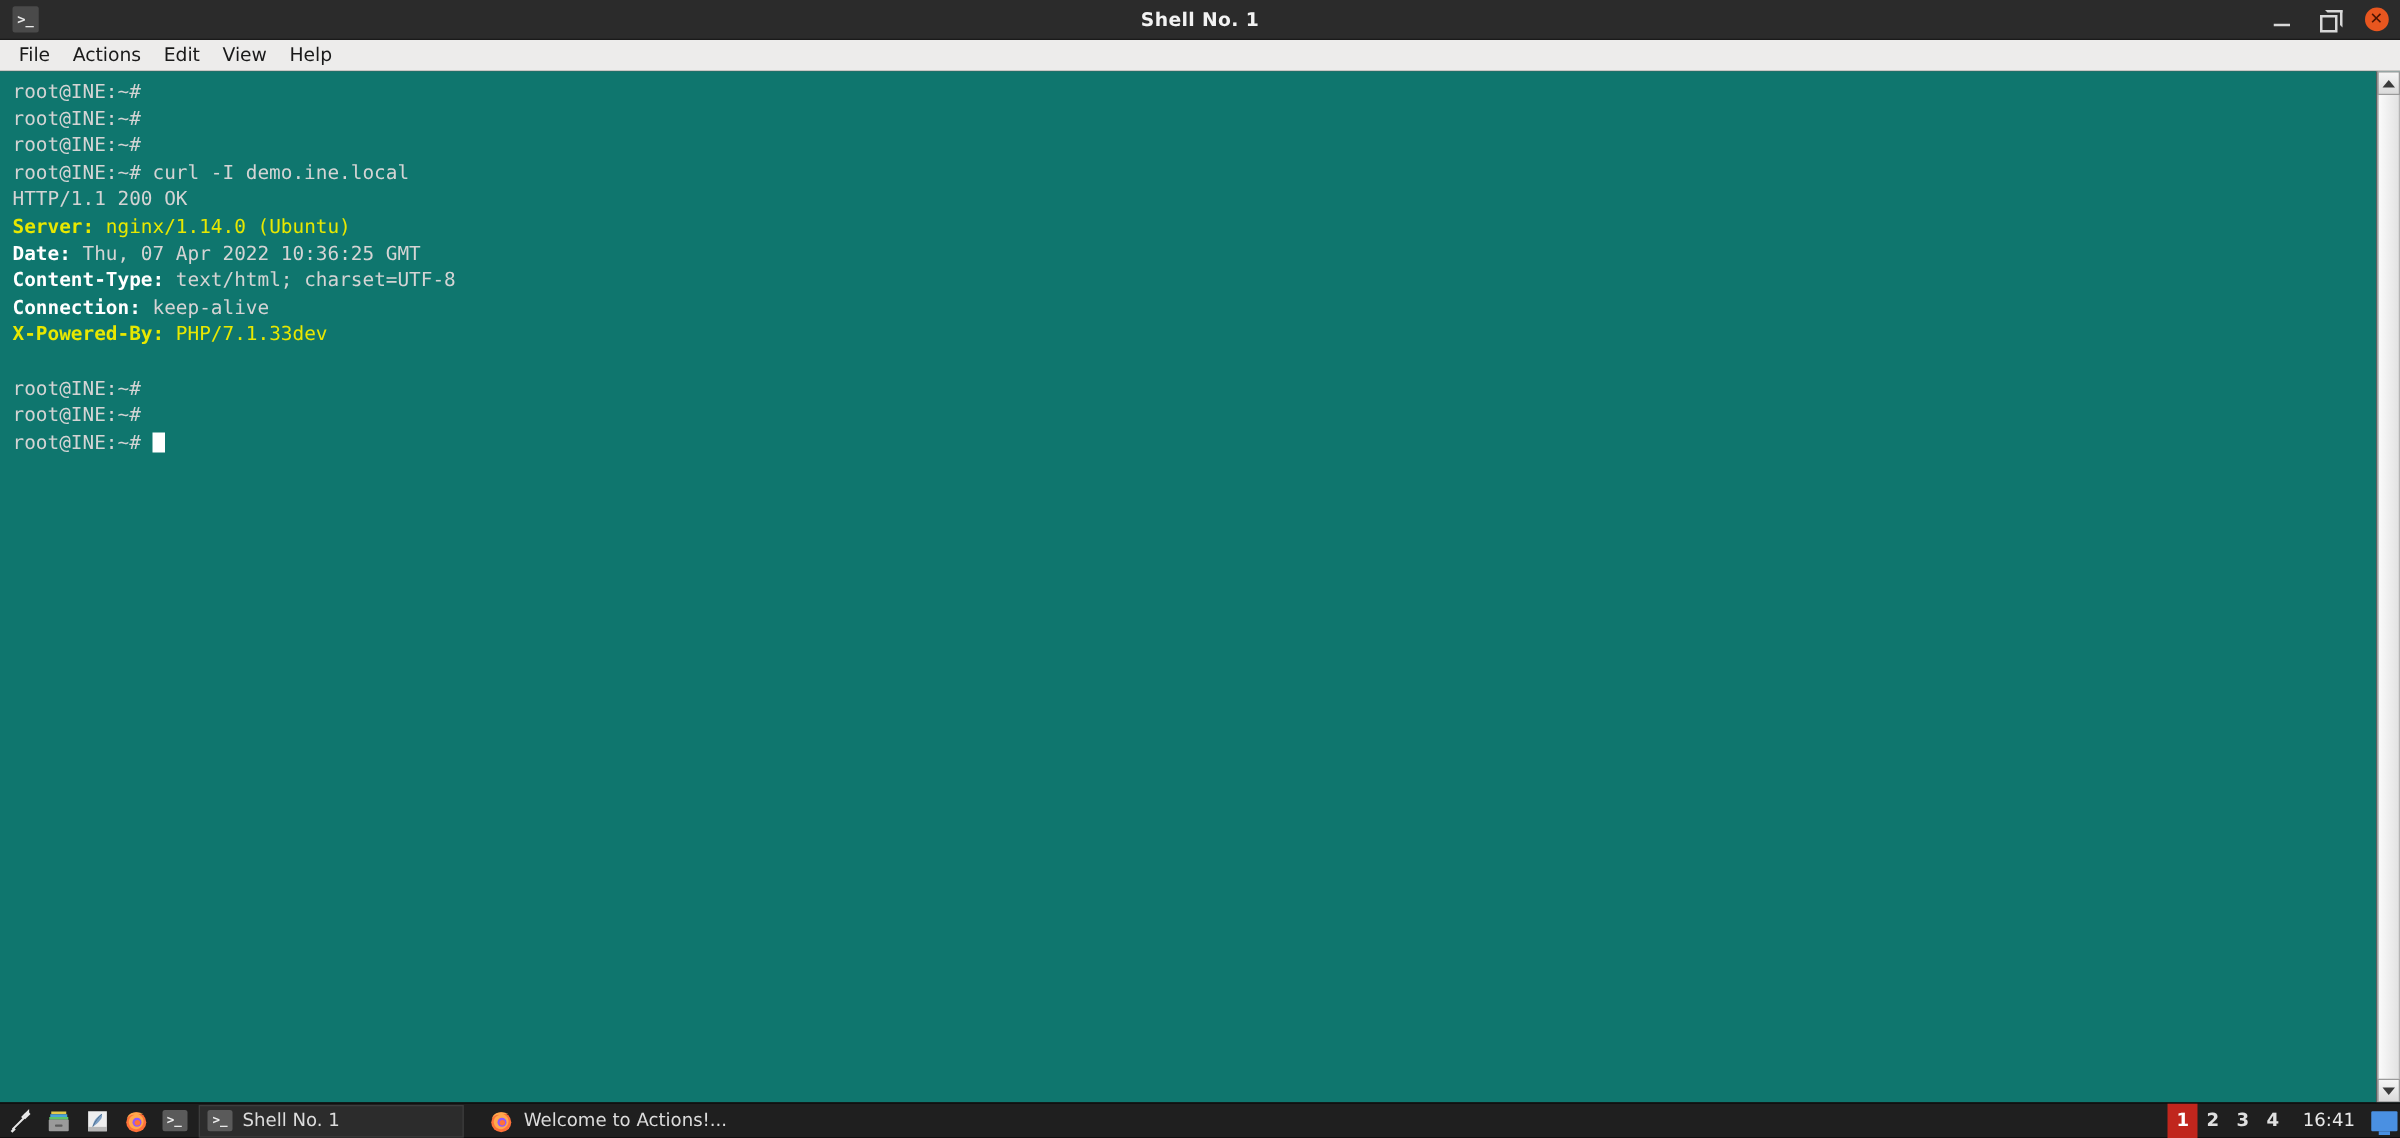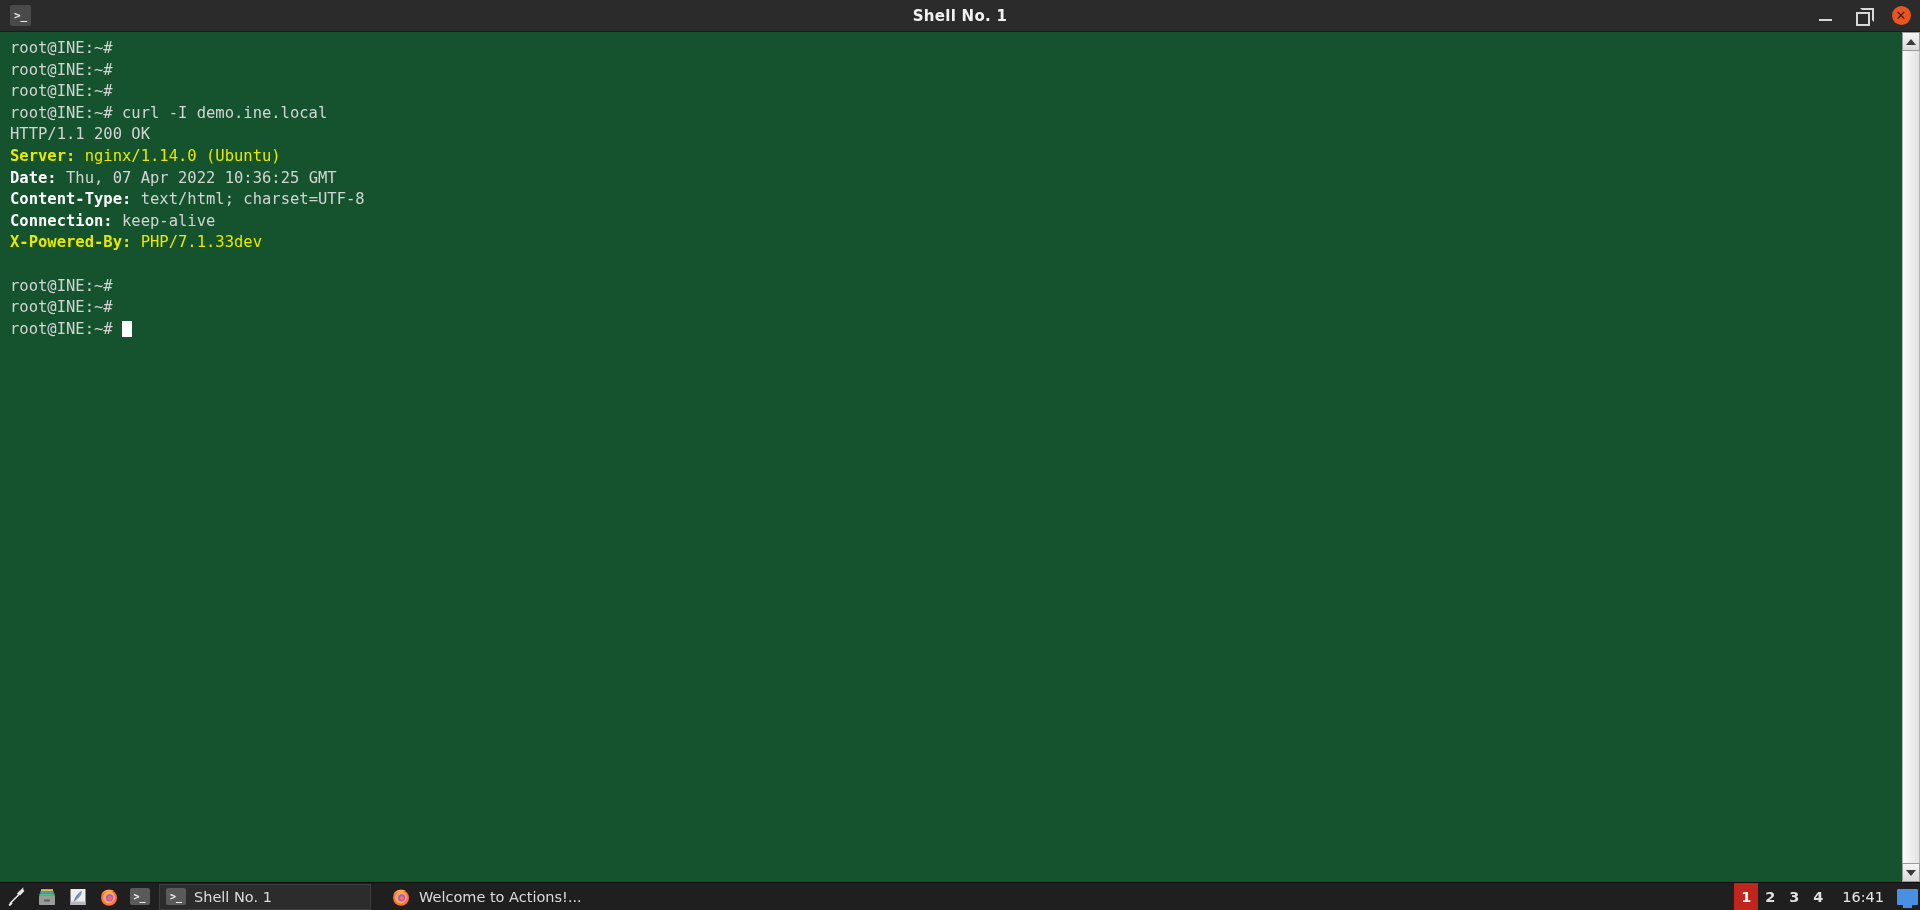--- a/index.html
+++ b/index.html
@@ -87,21 +87,21 @@
     font-size:15px;
     color:#1a1a1a;
     line-height:1;
     cursor:default;
   }
 
   
   #term-area {
     flex:1;
     display:flex;
-    background:#14532d;
+    background:#0f766e;
     position:relative;
     overflow:hidden;
   }
   #term {
     flex:1;
     padding:6px 0 0 10px;
     font-family:"DejaVu Sans Mono", monospace;
     font-size:15.5px;
     line-height:21.6px;
     color:#d4d4d4;
@@ -232,20 +232,27 @@
       <div class="wc" id="btn-min"></div>
       <div class="wc">
         <div id="btn-max-box"></div>
       </div>
       <div class="wc">
         <div id="btn-close">✕</div>
       </div>
     </div>
   </div>
 
+  <div id="menubar">
+    <div class="menu-item">File</div>
+    <div class="menu-item">Actions</div>
+    <div class="menu-item">Edit</div>
+    <div class="menu-item">View</div>
+    <div class="menu-item">Help</div>
+  </div>
 
   <div id="term-area">
     <div id="term"><div class="ln">root@INE:~# </div><div class="ln">root@INE:~# </div><div class="ln">root@INE:~# </div><div class="ln">root@INE:~# curl -I demo.ine.local</div><div class="ln">HTTP/1.1 200 OK</div><div class="ln"><span class="yellow-b">Server:</span><span class="yellow"> nginx/1.14.0 (Ubuntu)</span></div><div class="ln"><span class="white-b">Date:</span><span> Thu, 07 Apr 2022 10:36:25 GMT</span></div><div class="ln"><span class="white-b">Content-Type:</span><span> text/html; charset=UTF-8</span></div><div class="ln"><span class="white-b">Connection:</span><span> keep-alive</span></div><div class="ln"><span class="yellow-b">X-Powered-By:</span><span class="yellow"> PHP/7.1.33dev</span></div><div class="ln">&nbsp;</div><div class="ln">root@INE:~# </div><div class="ln">root@INE:~# </div><div class="ln">root@INE:~# <span class="cursor"></span></div></div>
 
     <div id="scrollbar">
       <div class="sb-btn">
         <div class="sb-arrow-up"></div>
       </div>
       <div id="sb-track"></div>
       <div class="sb-btn">

